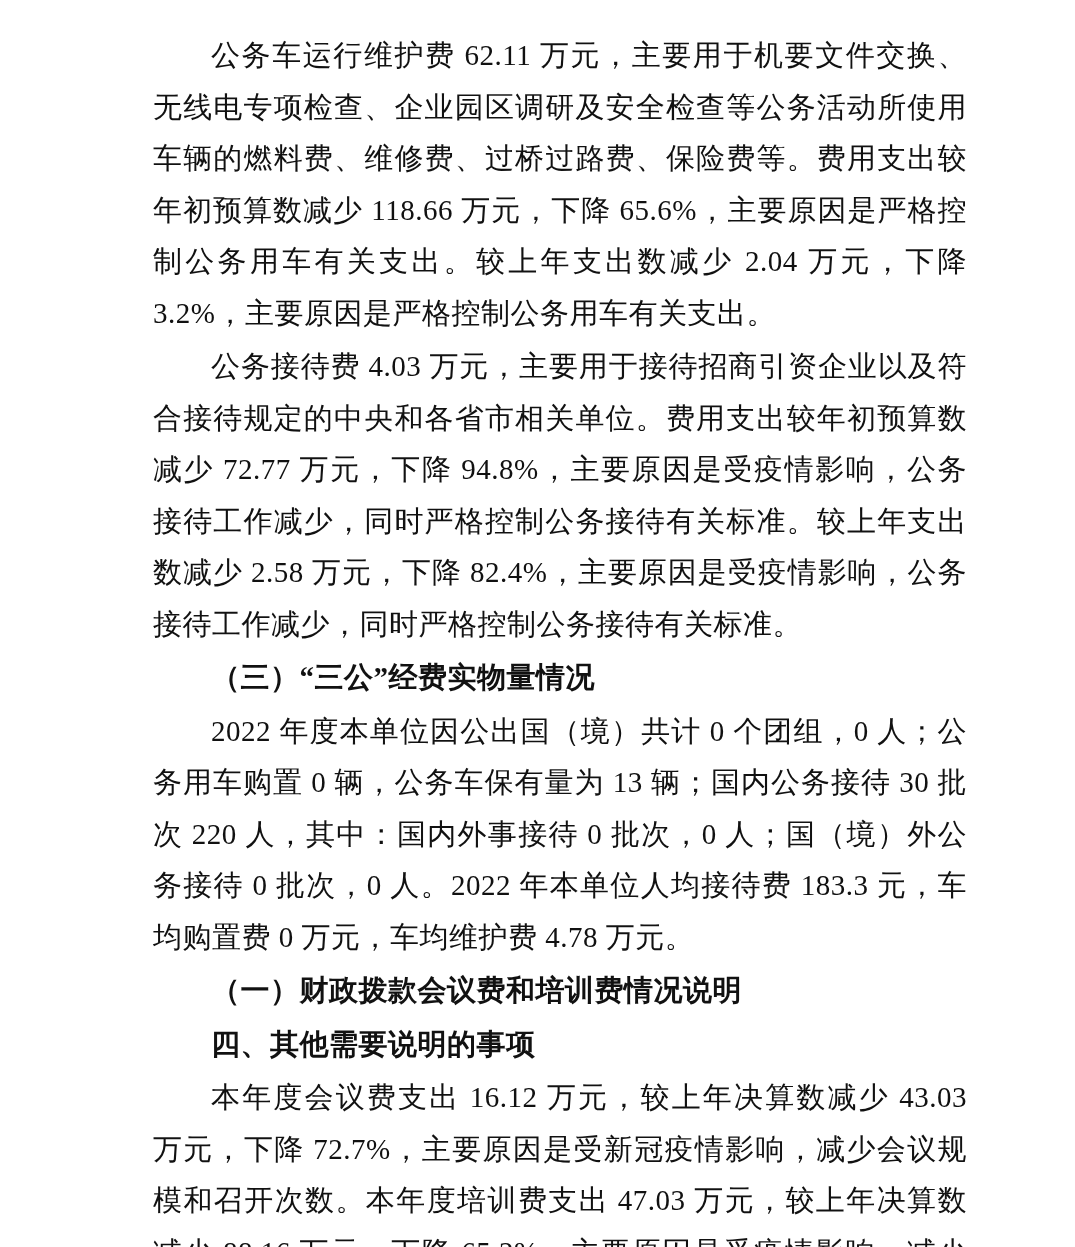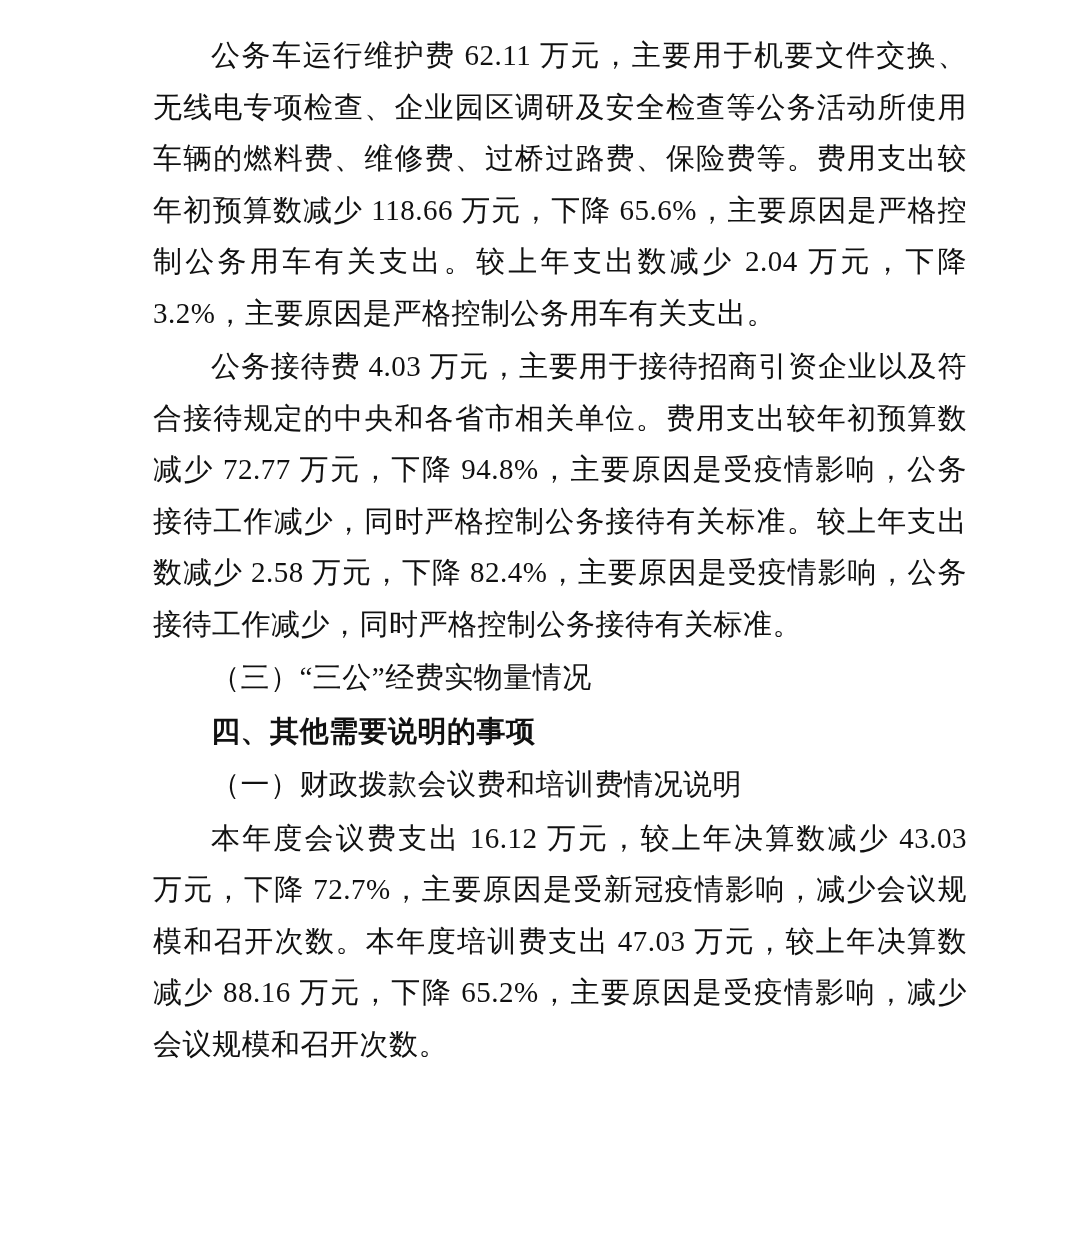--- a/index.html
+++ b/index.html
@@ -30,30 +30,31 @@
     text-justify: inter-ideograph;
     text-indent: 2em;
     letter-spacing: 0.5px;
   }
   .para.body {
     font-family: "Liberation Serif", "DejaVu Serif", serif;
     font-weight: 400;
   }
   .para.subheading {
     font-family: "Liberation Serif", "DejaVu Serif", serif;
-    font-weight: 400;
+    font-weight: 700;
   }
   .para.heading {
     font-family: "Liberation Sans", "DejaVu Sans", sans-serif;
     font-weight: 700;
   }
 </style>
 </head>
 <body>
 
 <div class="page">
   <p class="para body">公务车运行维护费 62.11 万元，主要用于机要文件交换、无线电专项检查、企业园区调研及安全检查等公务活动所使用车辆的燃料费、维修费、过桥过路费、保险费等。费用支出较年初预算数减少 118.66 万元，下降 65.6%，主要原因是严格控制公务用车有关支出。较上年支出数减少 2.04 万元，下降 3.2%，主要原因是严格控制公务用车有关支出。</p>
   <p class="para body">公务接待费 4.03 万元，主要用于接待招商引资企业以及符合接待规定的中央和各省市相关单位。费用支出较年初预算数减少 72.77 万元，下降 94.8%，主要原因是受疫情影响，公务接待工作减少，同时严格控制公务接待有关标准。较上年支出数减少 2.58 万元，下降 82.4%，主要原因是受疫情影响，公务接待工作减少，同时严格控制公务接待有关标准。</p>
   <p class="para subheading">（三）“三公”经费实物量情况</p>
+  <p class="para body">2022 年度本单位因公出国（境）共计 0 个团组，0 人；公务用车购置 0 辆，公务车保有量为 13 辆；国内公务接待 30 批次 220 人，其中：国内外事接待 0 批次，0 人；国（境）外公务接待 0 批次，0 人。2022 年本单位人均接待费 183.3 元，车均购置费 0 万元，车均维护费 4.78 万元。</p>
+  <p class="para subheading">（一）财政拨款会议费和培训费情况说明</p>
   <p class="para heading">四、其他需要说明的事项</p>
-  <p class="para subheading">（一）财政拨款会议费和培训费情况说明</p>
   <p class="para body">本年度会议费支出 16.12 万元，较上年决算数减少 43.03 万元，下降 72.7%，主要原因是受新冠疫情影响，减少会议规模和召开次数。本年度培训费支出 47.03 万元，较上年决算数减少 88.16 万元，下降 65.2%，主要原因是受疫情影响，减少会议规模和召开次数。</p>
 </div>
 
 </body></html>

